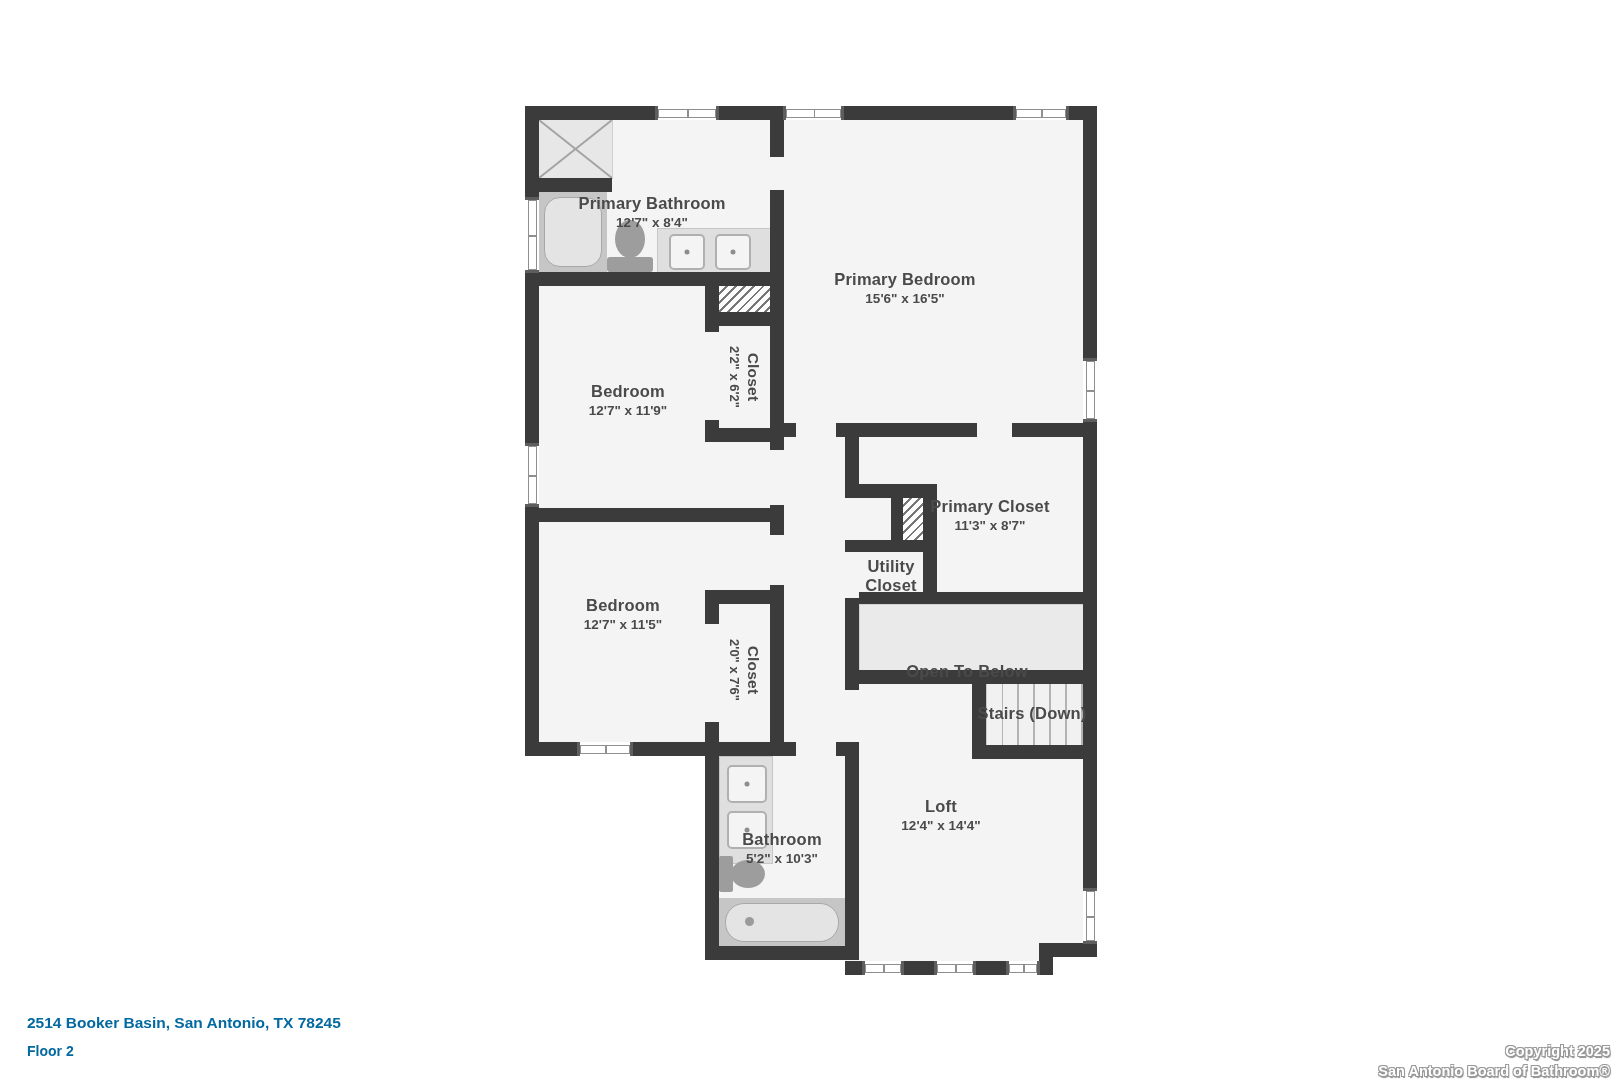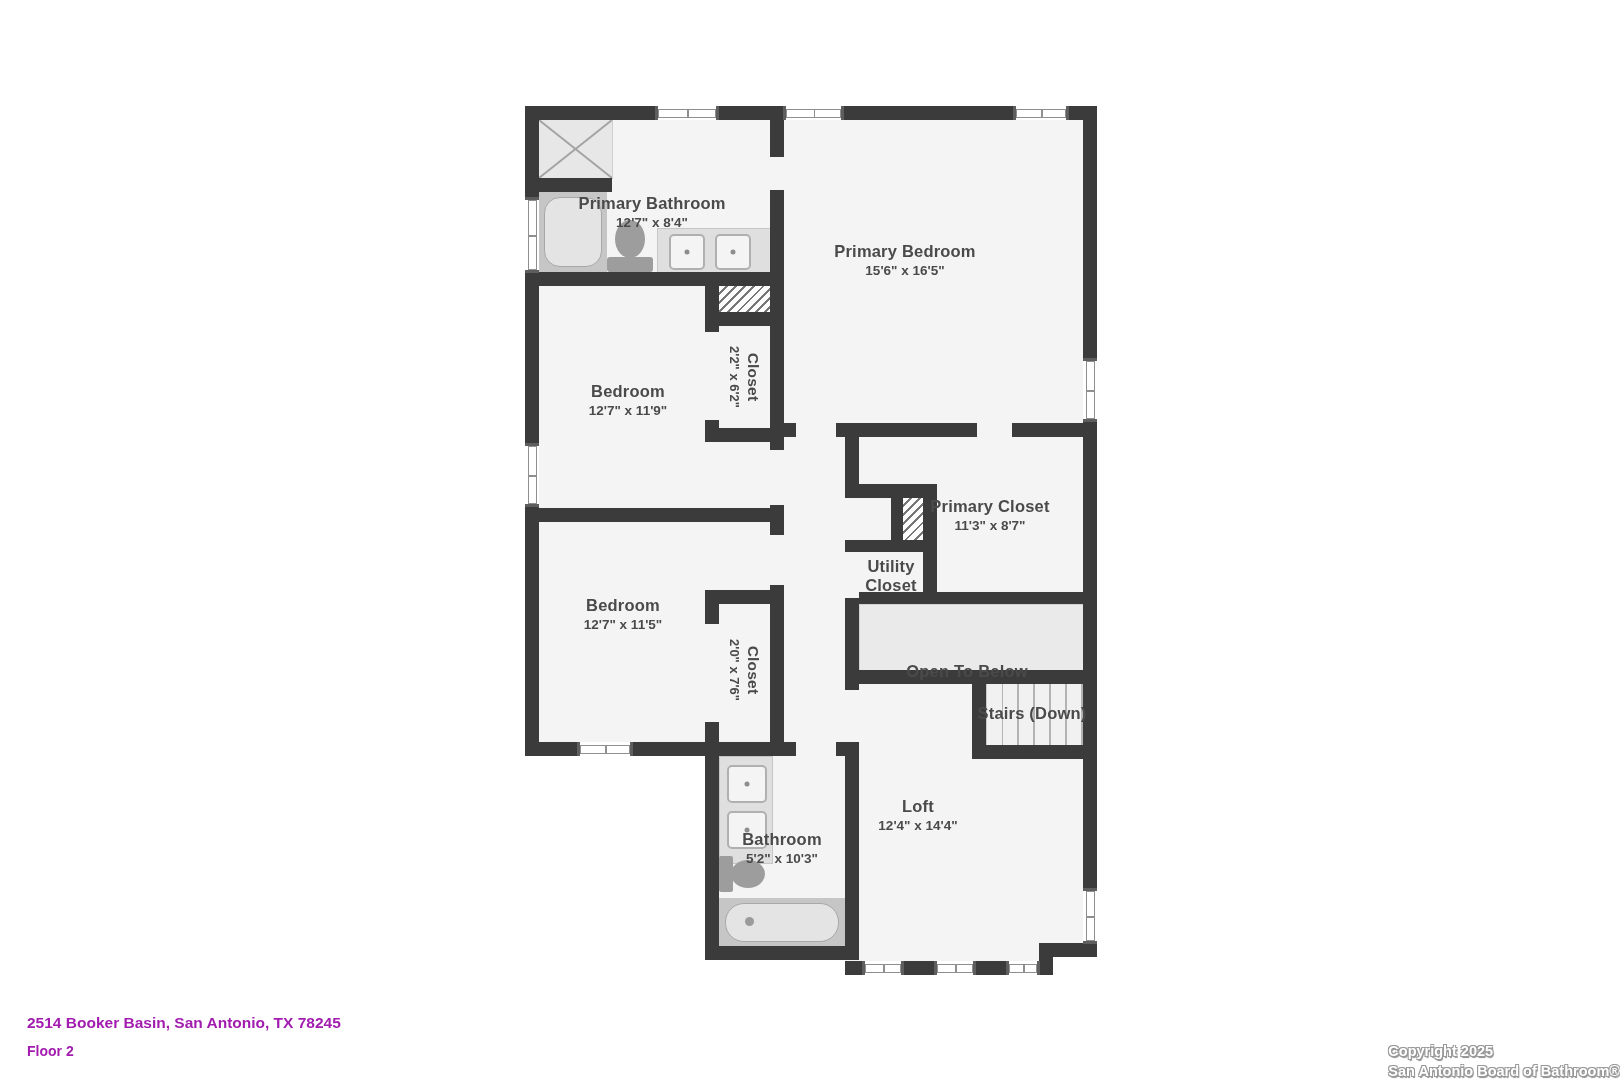--- a/index.html
+++ b/index.html
@@ -32,23 +32,23 @@
           left:50%;top:50%;transform:translate(-50%,-50%);}
   .toilet-part{position:absolute;background:#9d9d9d;}
   .room-label{position:absolute;z-index:6;transform:translate(-50%,-50%);text-align:center;
               color:#4a4a4a;white-space:nowrap;}
   .room-label.rot{transform:translate(-50%,-50%) rotate(90deg);}
   .rname{font-size:16.5px;font-weight:bold;letter-spacing:.2px;line-height:19px;}
   .rdims{font-size:13.5px;font-weight:bold;margin-top:2px;line-height:16px;}
   .rot .rname{font-size:15.5px;}
   .rot .rdims{font-size:13px;}
   .wrap{white-space:normal;width:78px;}
-  .footer-text{position:absolute;color:#a21caf;font-weight:bold;z-index:7;}
+  .footer-text{position:absolute;color:#0369a1;font-weight:bold;z-index:7;}
   #disclaimer{left:0;right:0;top:1049px;text-align:center;font-size:12.5px;color:#4a4a4a;}
-  #copyright{right:0;top:1041px;font-size:14.5px;line-height:20px;color:#fff;
+  #copyright{right:10px;top:1041px;text-align:right;font-size:14.5px;line-height:20px;color:#fff;
              text-shadow:-1px -1px 0 #989898,1px -1px 0 #989898,-1px 1px 0 #989898,1px 1px 0 #989898,1px 2px 1px #8a8a8a;}
   svg.xlines{position:absolute;left:0;top:0;width:100%;height:100%;}
 </style>
 </head>
 <body>
 
 <div id="canvas">
 
   <div class="floor" style="left:525px;top:106px;width:259px;height:650px"></div>
   <div class="floor" style="left:770px;top:106px;width:327px;height:851px"></div>
@@ -183,21 +183,21 @@
     </div>
   <div class="win win-v" style="left:1083px;top:888px;width:14px;height:50px">
       <b></b>
       <i></i>
     </div>
 
   <div class="room-label" style="left:652px;top:212px">
     <div class="rname">Primary Bathroom</div>
     <div class="rdims">12'7" x 8'4"</div>
   </div>
-  <div class="room-label" style="left:905px;top:260px">
+  <div class="room-label" style="left:905px;top:288px">
     <div class="rname">Primary Bedroom</div>
     <div class="rdims">15'6" x 16'5"</div>
   </div>
   <div class="room-label" style="left:628px;top:400px">
     <div class="rname">Bedroom</div>
     <div class="rdims">12'7" x 11'9"</div>
   </div>
   <div class="room-label rot" style="left:744px;top:377px">
     <div class="rname">Closet</div>
     <div class="rdims">2'2" x 6'2"</div>
@@ -216,21 +216,21 @@
   </div>
   <div class="room-label" style="left:891px;top:576px">
     <div class="rname wrap">Utility Closet</div>
   </div>
   <div class="room-label" style="left:967px;top:671px">
     <div class="rname">Open To Below</div>
   </div>
   <div class="room-label" style="left:1032px;top:713px">
     <div class="rname">Stairs (Down)</div>
   </div>
-  <div class="room-label" style="left:918px;top:815px">
+  <div class="room-label" style="left:941px;top:815px">
     <div class="rname">Loft</div>
     <div class="rdims">12'4" x 14'4"</div>
   </div>
   <div class="room-label" style="left:782px;top:848px">
     <div class="rname">Bathroom</div>
     <div class="rdims">5'2" x 10'3"</div>
   </div>
 
   <div class="footer-text" id="address" style="left:27px;top:1014px;font-size:15.5px">2514 Booker Basin, San Antonio, TX 78245</div>
   <div class="footer-text" id="floor-label" style="left:27px;top:1043px;font-size:14px">Floor 2</div>

